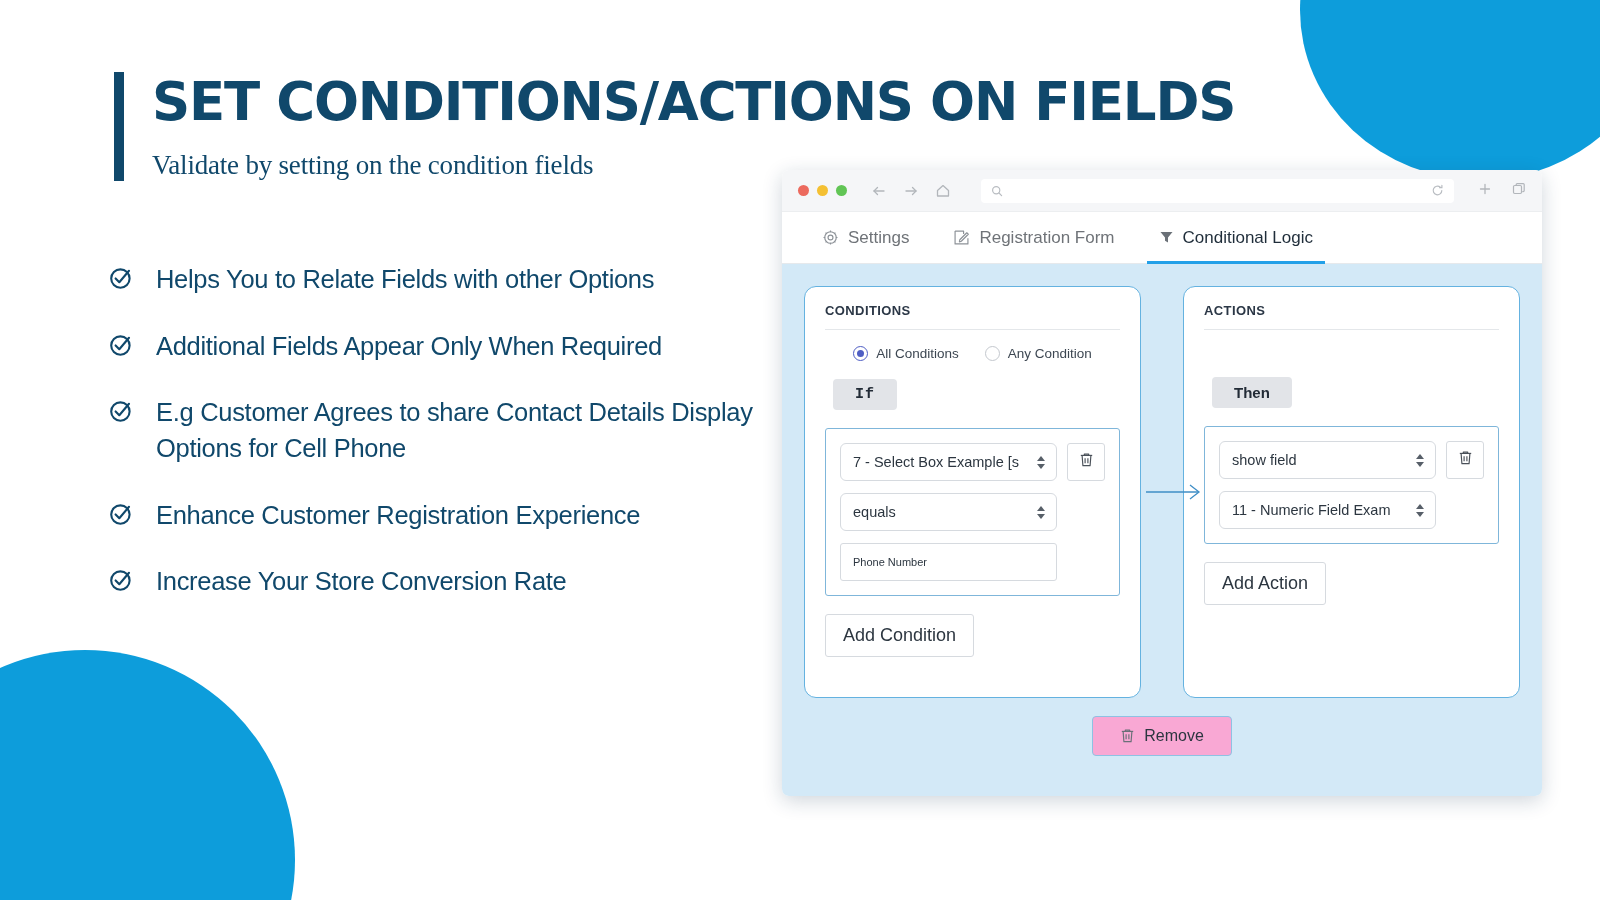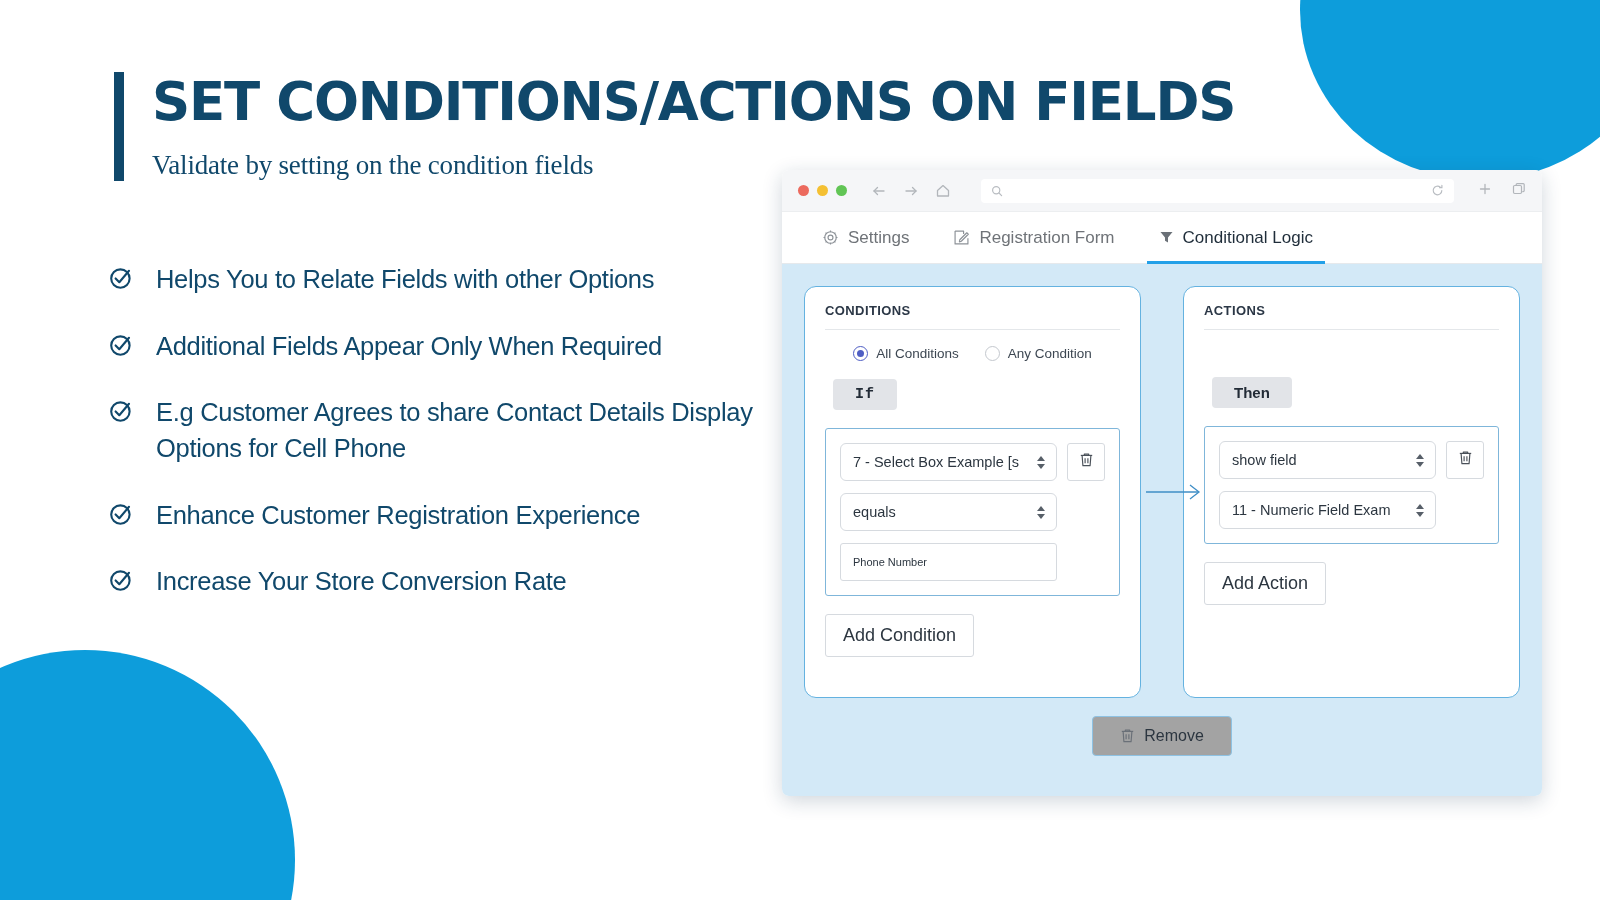--- a/index.html
+++ b/index.html
@@ -366,21 +366,21 @@
 
   .remove-wrap {
     display: flex;
     justify-content: center;
     margin-top: 18px;
   }
   .remove-btn {
     display: flex;
     align-items: center;
     gap: 9px;
-    background: #a3a3a3;
+    background: #f9a8d4;
     border: 1px solid #8ec2e3;
     border-radius: 4px;
     padding: 10px 27px;
     font-size: 16px;
     color: #2c3640;
     cursor: pointer;
   }
   .remove-btn .tr-ic { color: #6a7078; display: flex; }
 </style>
 </head>

